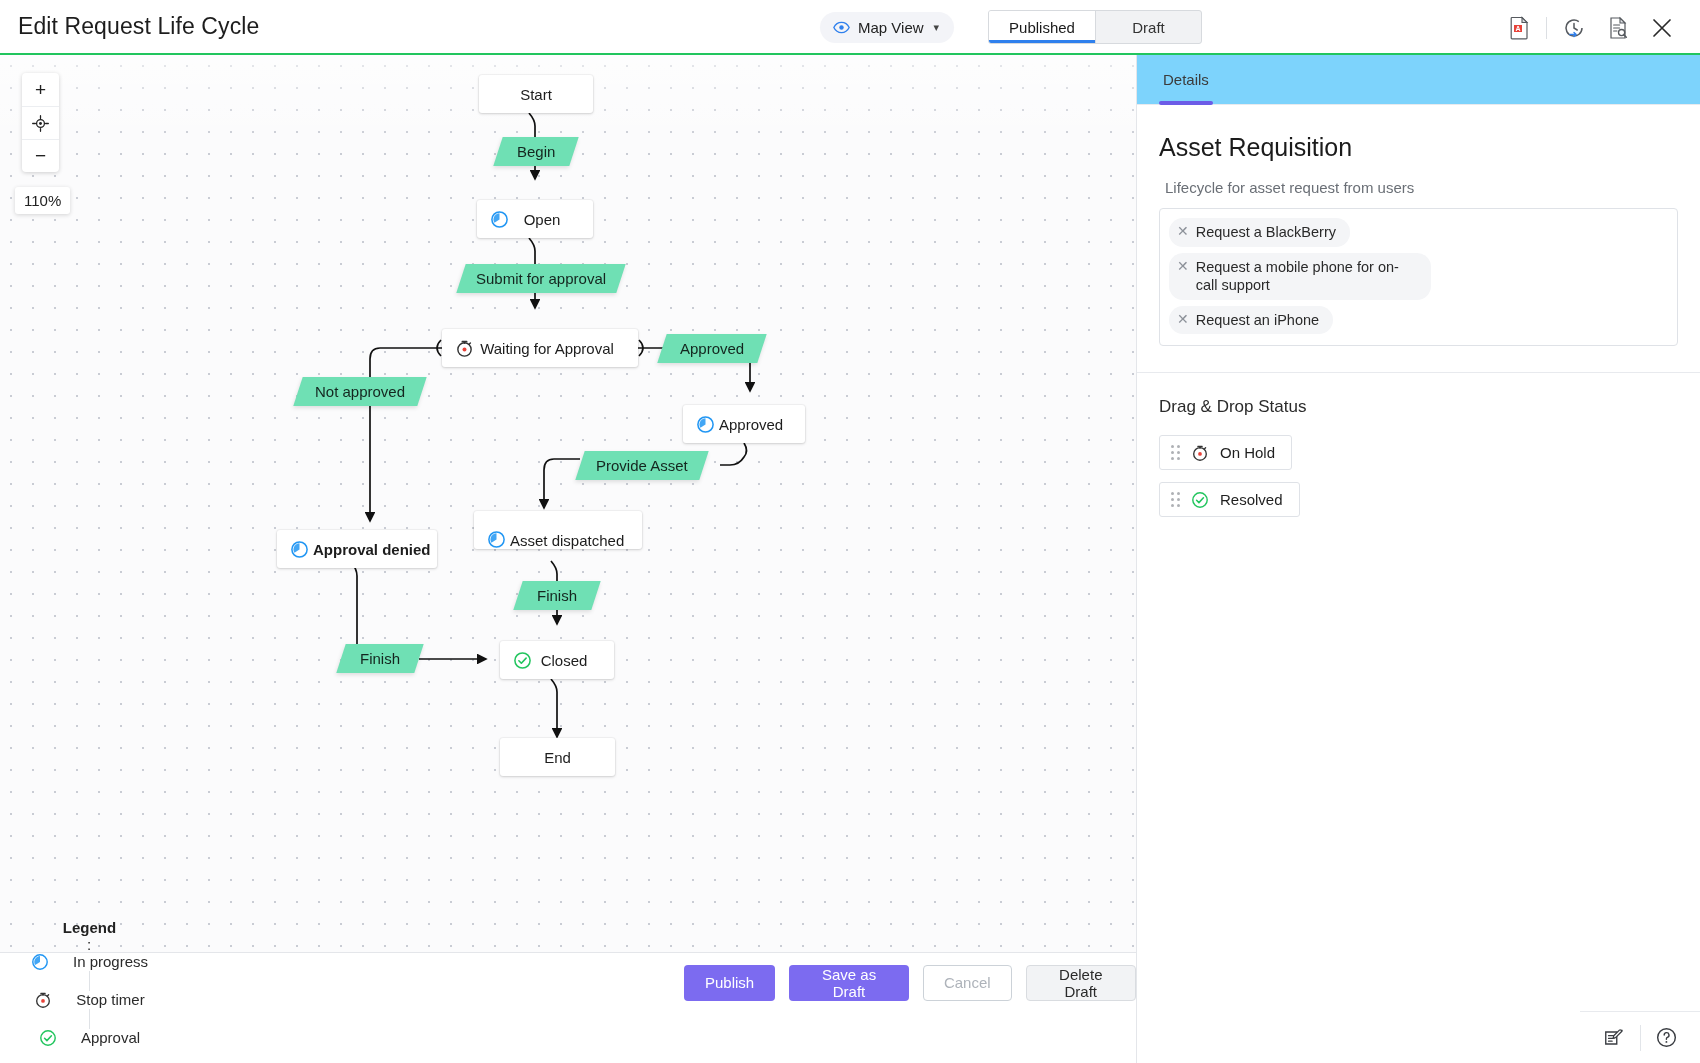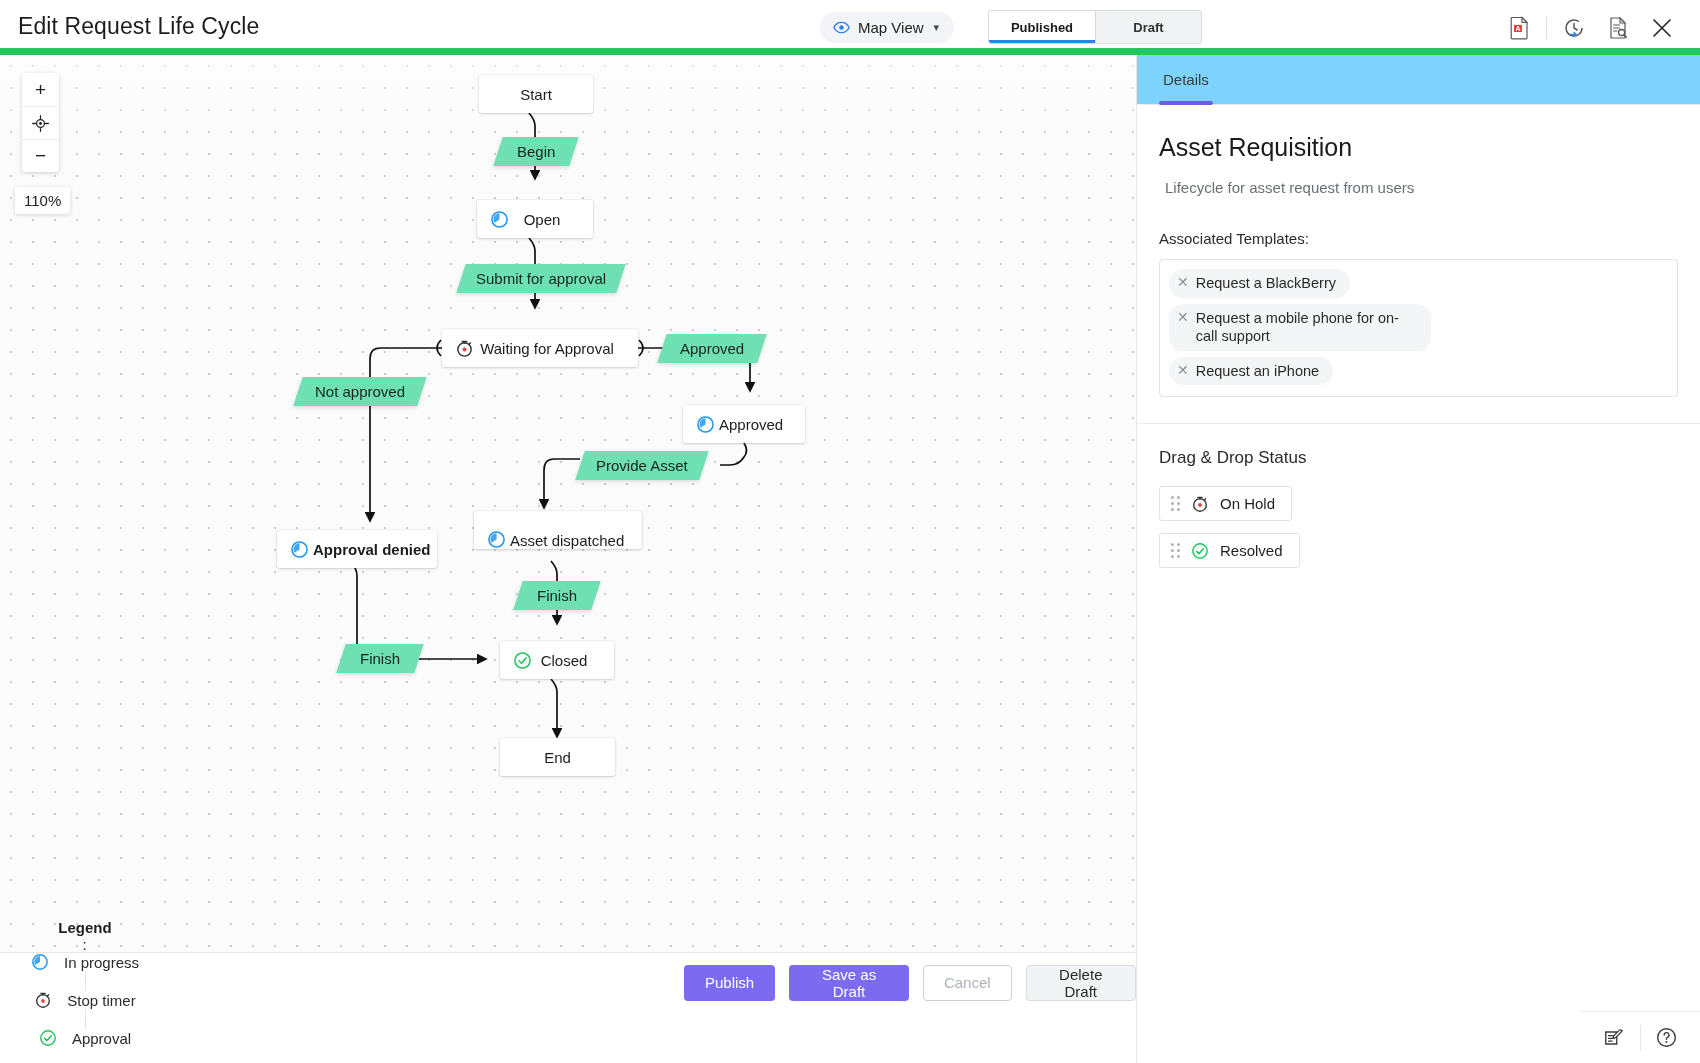--- a/index.html
+++ b/index.html
@@ -7,21 +7,21 @@
     width: 1700px; height: 1063px;
     font-family: "Liberation Sans", sans-serif;
     background: #ffffff;
     overflow: hidden;
     color: #2a2a2a;
   }
 
   
   .topbar {
     position: absolute; top: 0; left: 0; width: 1700px; height: 55px;
-    background: #ffffff; border-bottom: 7px solid #22c55e;
+    background: #ffffff; border-bottom: 2px solid #22c55e;
     display: flex; align-items: center;
   }
   .page-title {
     position: absolute; left: 18px; top: 13px;
     font-size: 23px; font-weight: 400; color: #1d1d1d; letter-spacing: .1px;
   }
   .mapview-pill {
     position: absolute; left: 820px; top: 12px;
     height: 31px; padding: 0 15px 0 13px;
     background: #f3f4f8; border-radius: 16px;
@@ -31,21 +31,21 @@
   .eye-ic { width: 17px; height: 17px; display: block; }
   .chev { font-size: 11px; color: #444; margin-left: 2px; }
 
   .seg {
     position: absolute; left: 988px; top: 10px;
     height: 34px; display: flex; border: 1px solid #d7dade; border-radius: 3px;
     overflow: hidden; background: #f1f2f4;
   }
   .seg > div {
     width: 106px; display: flex; align-items: center; justify-content: center;
-    font-size: 13px; color: #333; cursor: pointer; position: relative; font-weight: bold;
+    font-size: 15px; color: #333; cursor: pointer; position: relative;
   }
   .seg .active { background: #ffffff; color: #1a1a1a; }
   .seg .active::after {
     content: ""; position: absolute; left: 0; right: 0; bottom: 0;
     height: 3px; background: #2f80ed;
   }
   .seg .divider { border-left: 1px solid #d7dade; }
 
   .top-icons {
     position: absolute; right: 16px; top: 0; height: 55px;
@@ -116,21 +116,21 @@
 
   
   .footer {
     position: absolute; left: 0; top: 952px; width: 1136px; height: 60px;
     background: #fff; border-top: 1px solid #e4e6ea;
     display: flex; align-items: center;
   }
   .legend { position: absolute; left: 18px; display: flex; align-items: center; font-size: 15px; flex-direction: column; }
   .legend .lw { font-weight: 700; color: #222; }
   .legend .colon { margin: 0 10px 0 9px; color: #222; }
-  .legend .li { display: flex; align-items: flex-end; gap: 15px; padding: 0 13px; color: #2b2b2b; }
+  .legend .li { display: flex; align-items: center; gap: 24px; padding: 0 13px; color: #2b2b2b; }
   .legend .lsep { width: 1px; height: 20px; background: #dfe2e6; }
 
   .fbtns { position: absolute; left: 684px; display: flex; gap: 14px; align-items: center; }
   .btn {
     height: 36px; padding: 0 20px; border-radius: 4px; font-size: 15px;
     display: flex; align-items: center; justify-content: center;
     cursor: pointer; border: 1px solid transparent; font-family: inherit;
   }
   .btn-primary { background: #7c6bf0; color: #fff; }
   .btn-ghost { background: #fff; color: #aeb3ba; border: 1px solid #ccd2d8; cursor: default; }
@@ -433,21 +433,20 @@
 </div>
 
 <div class="rpanel">
   <div class="rtabs">
     <div class="rtab sel">Details</div>
   </div>
 
   <div class="rbody">
     <div class="rtitle">Asset Requisition</div>
     <div class="rsub">Lifecycle for asset request from users</div>
-    <div class="rlabel">Associated Templates:</div>
 
     <div class="tplbox">
       <div class="chip">
         <span class="x">✕</span>
         <span>Request a BlackBerry</span>
       </div>
       <div class="chip">
         <span class="x">✕</span>
         <span>Request a mobile phone for on-call support</span>
       </div>

